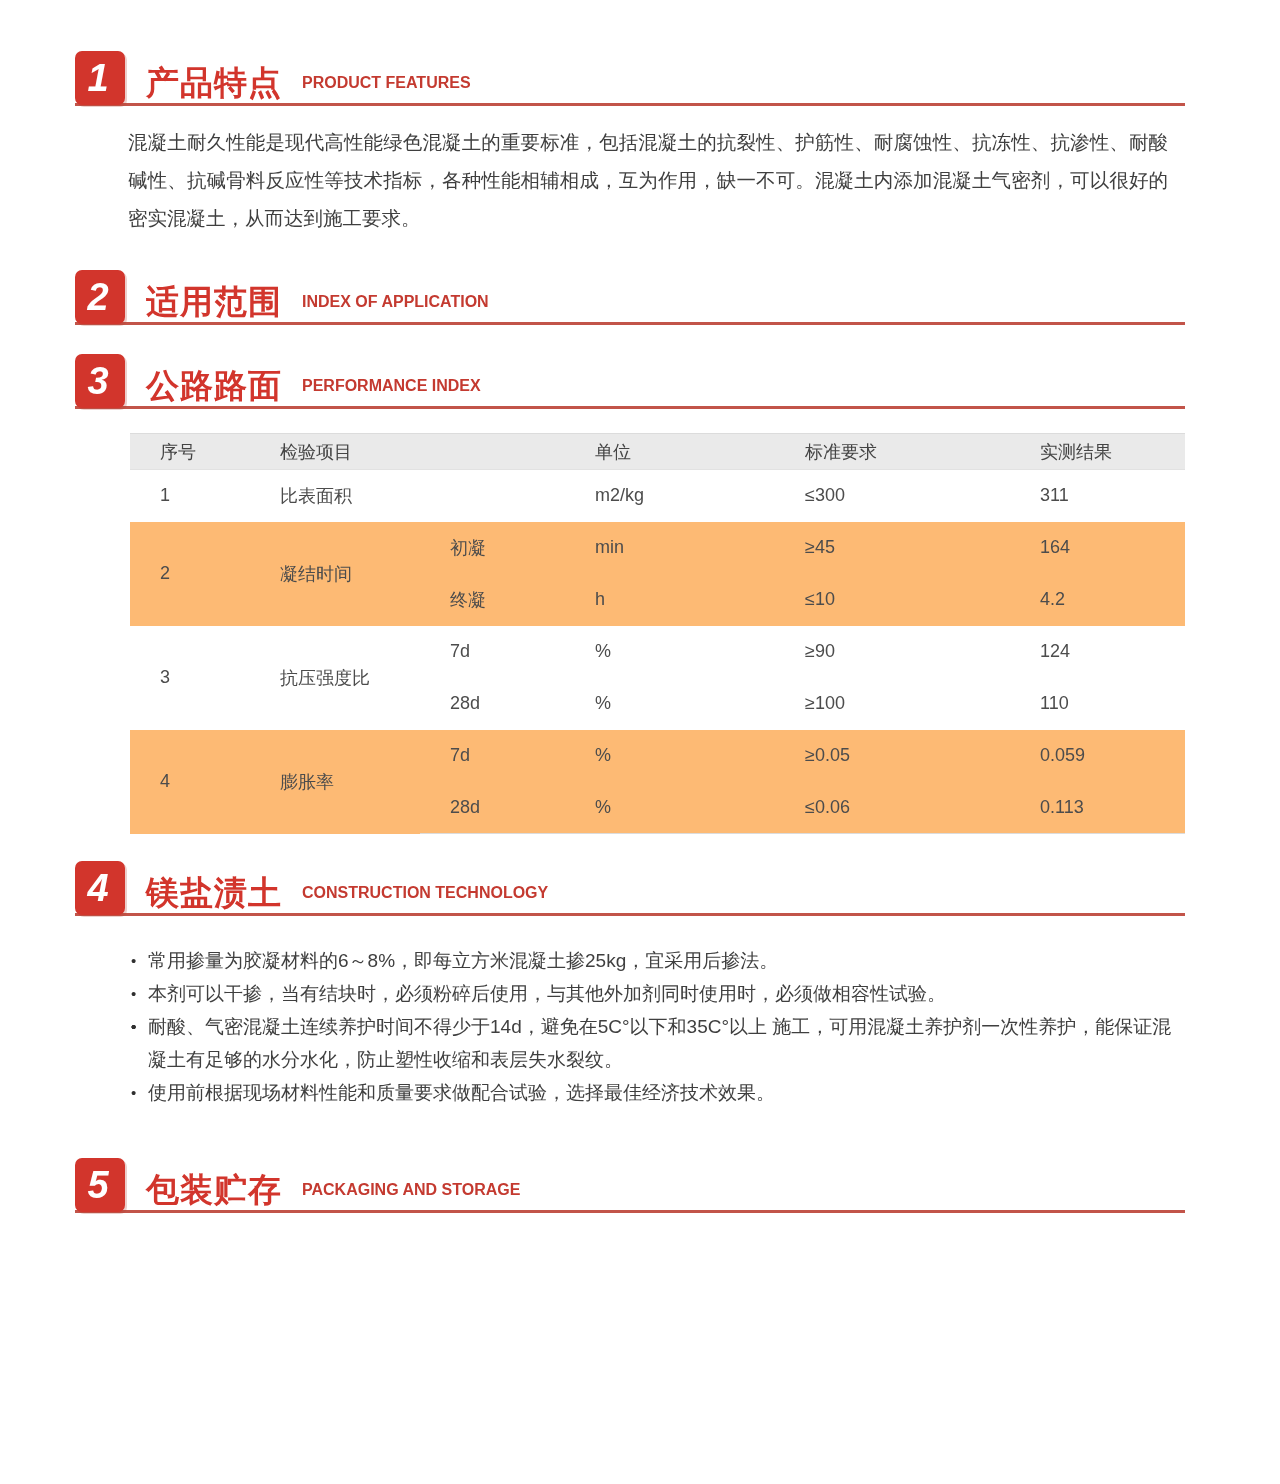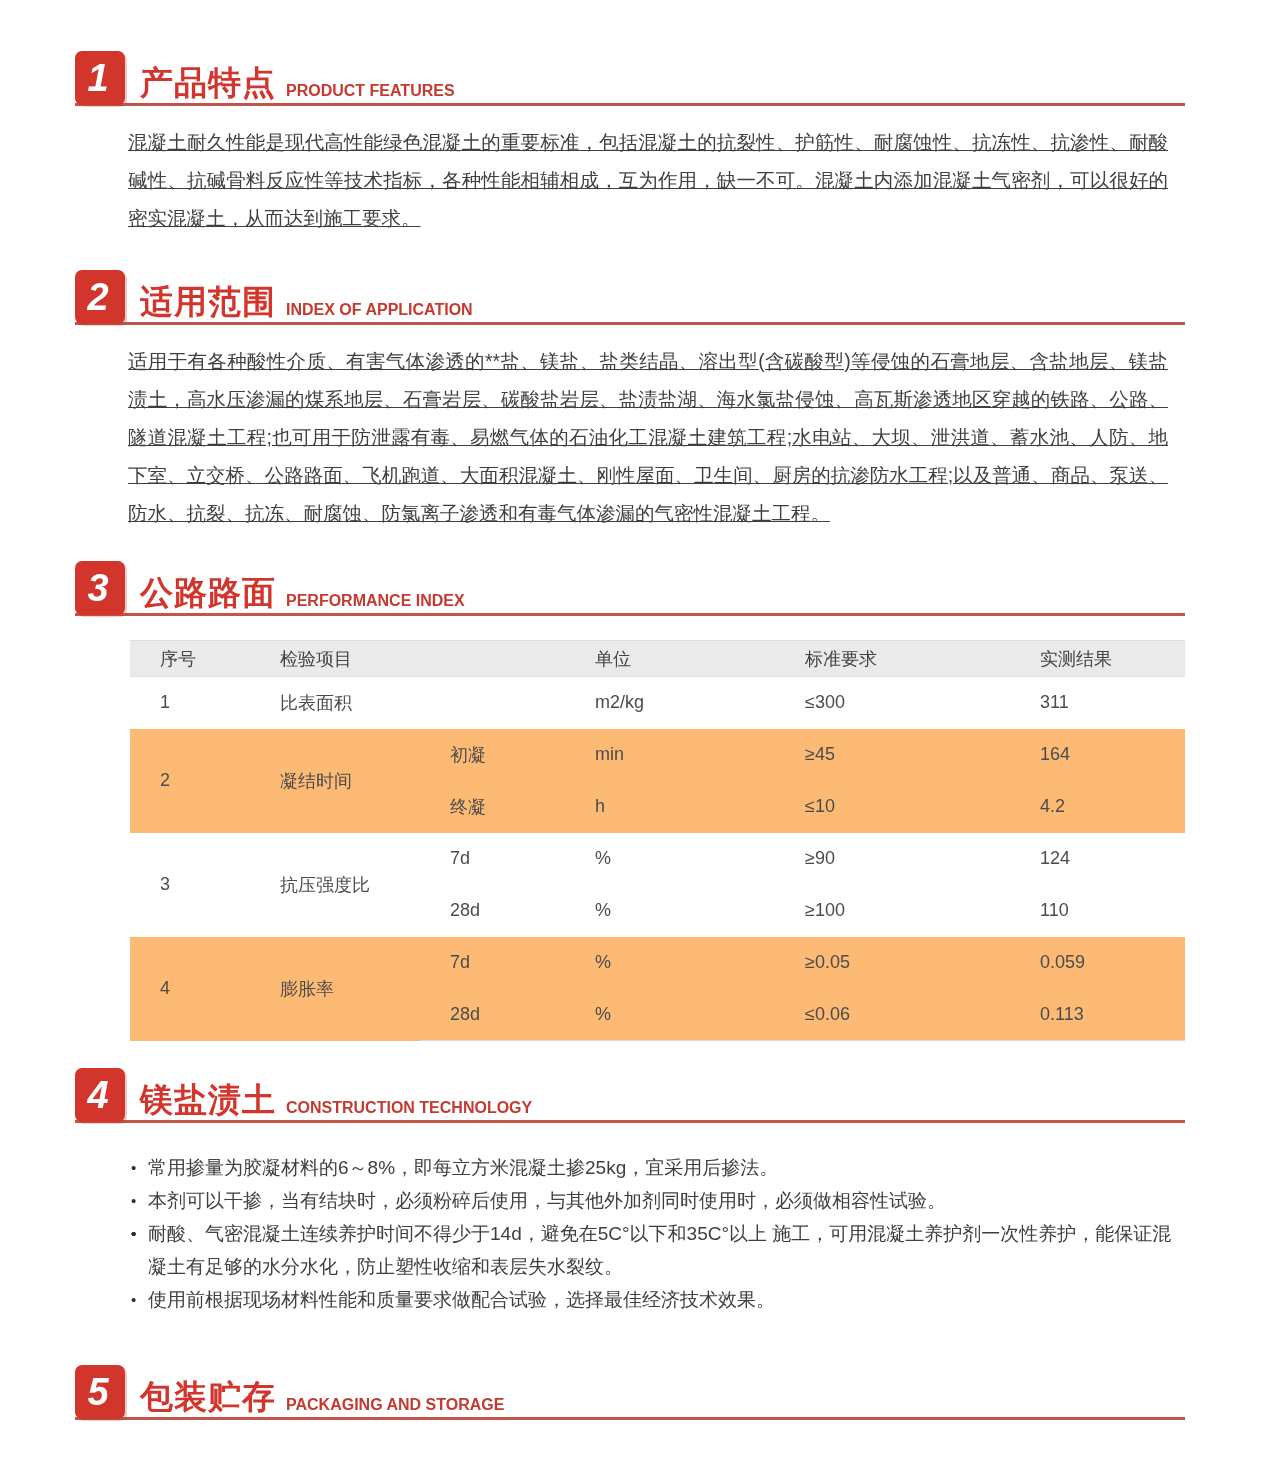--- a/index.html
+++ b/index.html
@@ -26,36 +26,35 @@
     border-radius:7px;
     display:flex; align-items:center; justify-content:center;
     color:#ffffff;
     font-size:38px; font-weight:bold; font-style:italic;
     box-shadow:2px 2px 0 rgba(178,62,52,0.25);
     margin-bottom:-2px;
     padding-right:4px;
   }
   .title-zh {
     font-size:33px; font-weight:bold; color:#d2352c;
-    margin-left:15px; line-height:1; padding-bottom:4px;
+    margin-left:21px; line-height:1; padding-bottom:4px;
     letter-spacing:1px;
   }
   .title-en {
     font-size:16px; font-weight:bold; color:#c43a30;
-    margin-left:10px; padding-bottom:3px; letter-spacing:0;
+    margin-left:20px; padding-bottom:11px; letter-spacing:0;
   }
 
   .para {
     margin:17px 0 0 53px;
     width:1040px;
     font-size:19.5px;
     line-height:38px;
     text-align:justify;
     color:#3f3f3f;
-    text-decoration:underline;
   }
 
   .sec-2 { margin-top:32px; }
   .sec-3 { margin-top:28px; }
   .sec-4 { margin-top:26px; }
   .sec-5 { margin-top:48px; }
 
   
   table.perf {
     margin:24px 0 0 55px;
@@ -118,21 +117,20 @@
   </div>
 
   <div class="sec sec-2">
     <div class="sec-header">
       <div class="badge">
         <span>2</span>
       </div>
       <span class="title-zh">适用范围</span>
       <span class="title-en">INDEX OF APPLICATION</span>
     </div>
-    <p class="para">适用于有各种酸性介质、有害气体渗透的**盐、镁盐、盐类结晶、溶出型(含碳酸型)等侵蚀的石膏地层、含盐地层、镁盐渍土，高水压渗漏的煤系地层、石膏岩层、碳酸盐岩层、盐渍盐湖、海水氯盐侵蚀、高瓦斯渗透地区穿越的铁路、公路、隧道混凝土工程;也可用于防泄露有毒、易燃气体的石油化工混凝土建筑工程;水电站、大坝、泄洪道、蓄水池、人防、地下室、立交桥、公路路面、飞机跑道、大面积混凝土、刚性屋面、卫生间、厨房的抗渗防水工程;以及普通、商品、泵送、防水、抗裂、抗冻、耐腐蚀、防氯离子渗透和有毒气体渗漏的气密性混凝土工程。</p>
   </div>
 
   <div class="sec sec-3">
     <div class="sec-header">
       <div class="badge">
         <span>3</span>
       </div>
       <span class="title-zh">公路路面</span>
       <span class="title-en">PERFORMANCE INDEX</span>
     </div>

